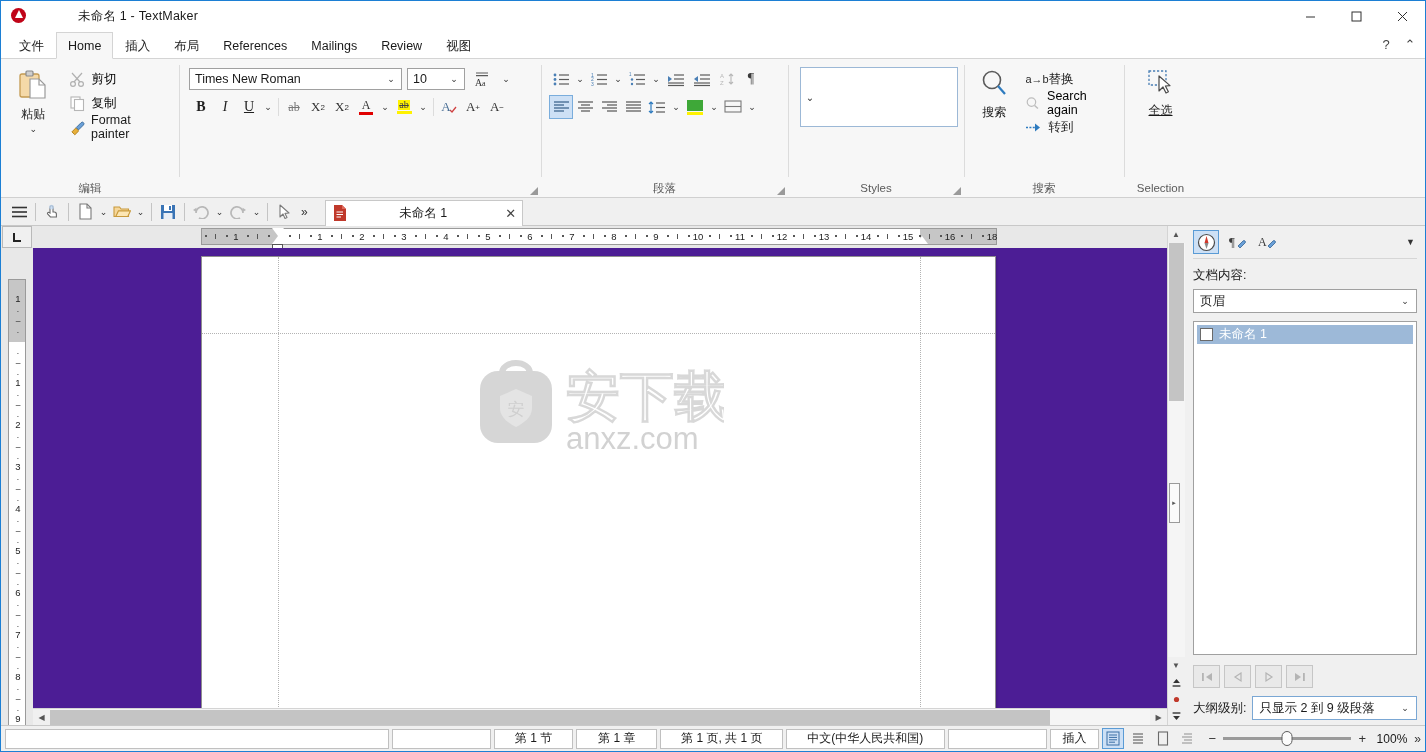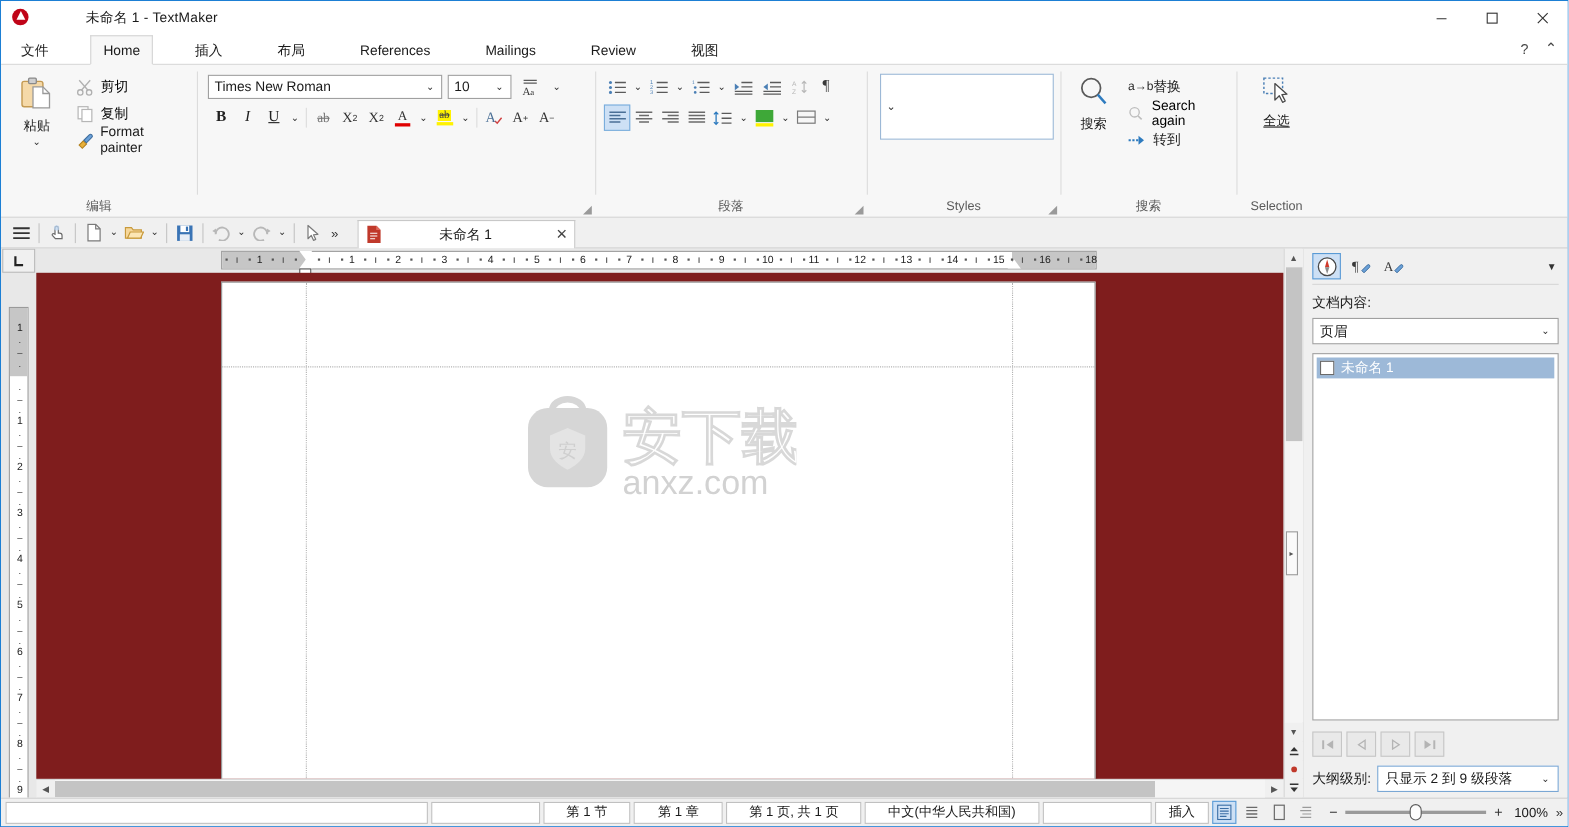--- a/index.html
+++ b/index.html
@@ -54,21 +54,20 @@
   }
   .win-btn svg { display: block; }
 
   
   .tabbar {
     height: 28px; flex: 0 0 28px;
     display: flex; align-items: flex-end;
     background: #ffffff;
     border-bottom: 1px solid #d4d4d4;
     position: relative;
-    gap: 26px;
   }
   .rtab {
     padding: 0 11px; height: 27px; line-height: 27px;
     font-size: 12.5px; color: #1a1a1a;
     border: 1px solid transparent; border-bottom: none;
     position: relative; top: 1px;
     white-space: nowrap;
   }
   .rtab:first-child { margin-left: 6px; }
   .rtab.active {
@@ -262,21 +261,21 @@
   }
   .ind-down {
     width: 0; height: 0;
     border-left: 6px solid transparent; border-right: 6px solid transparent;
     border-top: 8px solid #fff;
   }
   .ind-box { width: 11px; height: 7px; background: #fff; border: 1px solid #555; }
 
   .canvas {
     flex: 1; position: relative; overflow: hidden;
-    background: #7f1d1d;
+    background: #4c1d95;
   }
   .page {
     position: absolute; left: 168px; top: 8px;
     width: 795px; height: 520px;
     background: #ffffff;
     border: 1px solid #8f8f8f;
     box-shadow: 1px 1px 2px rgba(0,0,0,.16);
   }
   .mguide { position: absolute; border: 0; }
   .mg-h { border-top: 1px dotted #b3b3b3; left: 0; right: 0; }

